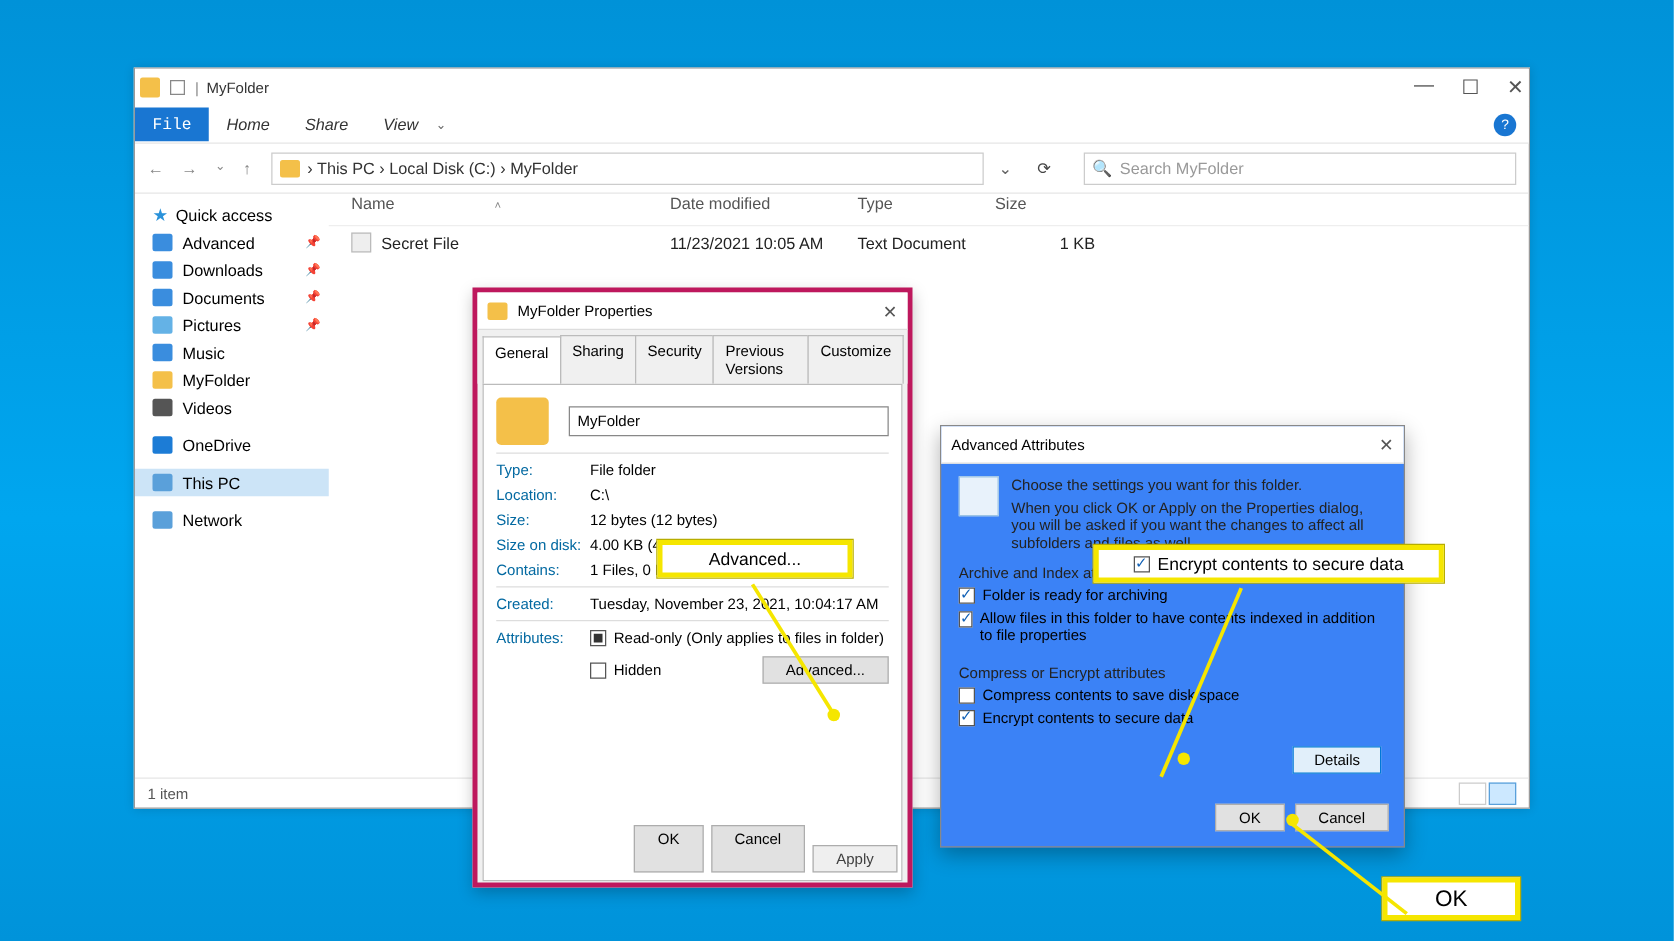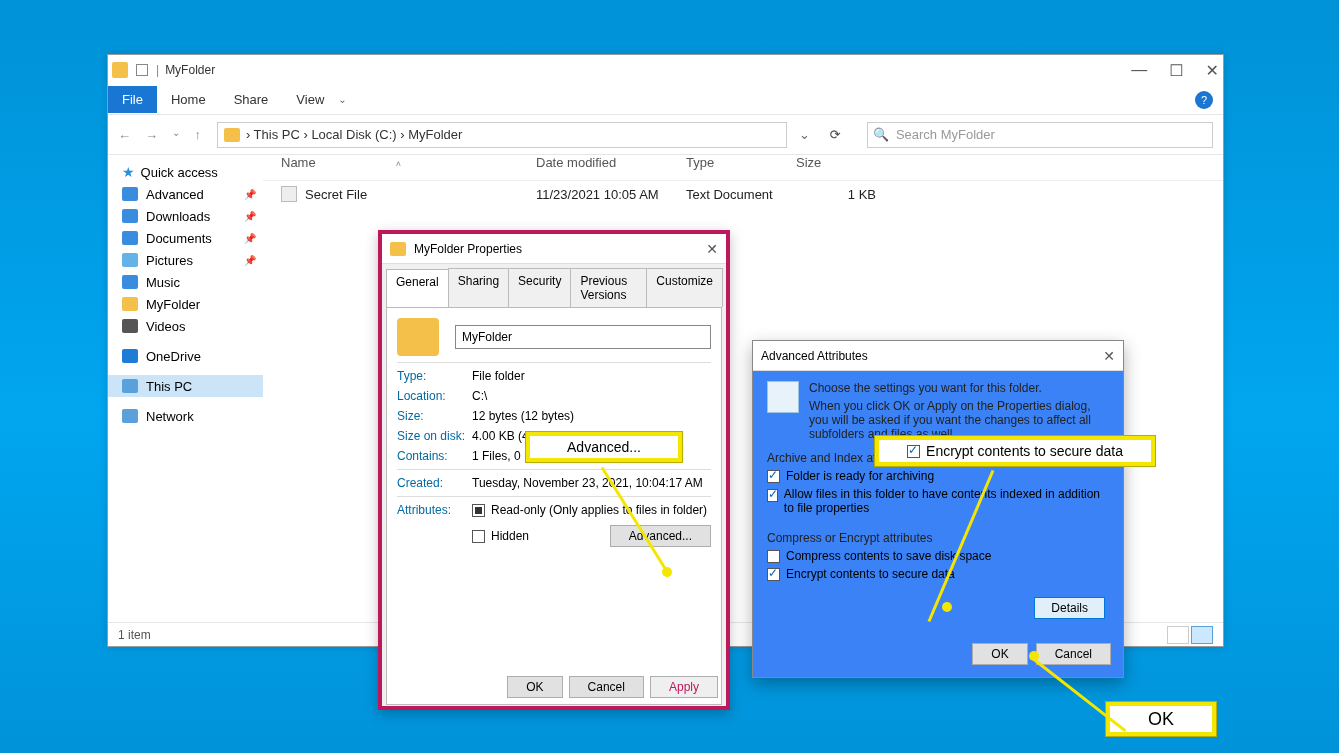--- a/index.html
+++ b/index.html
@@ -7,22 +7,22 @@
   body{background:linear-gradient(180deg,#0092d8 0%,#00a6ef 55%,#0093da 100%);position:relative;}
 
   
   .explorer{position:absolute;left:107px;top:54px;width:1117px;height:593px;background:#fff;border:1px solid #9a9a9a;box-shadow:0 0 8px rgba(0,0,0,.15);}
   .exp-title{height:30px;background:#fff;display:flex;align-items:center;padding:0 4px;font-size:12px;color:#333;}
   .exp-title .qicon{width:16px;height:16px;background:#f4c049;margin-right:8px;border-radius:2px;}
   .exp-title .qicon2{width:12px;height:12px;border:1px solid #888;margin-right:8px;}
   .exp-title .winbtns{margin-left:auto;display:flex;gap:22px;color:#555;font-size:16px;}
 
   .ribbon-tabs{height:30px;background:#fff;display:flex;align-items:center;font-size:13px;border-bottom:1px solid #e6e6e6;}
-  .ribbon-tabs .file{background:#1976d2;color:#fff;padding:6px 14px;}
-  .ribbon-tabs span.tab{padding:6px 14px;color:#333;}
+  .ribbon-tabs .file{background:#1976d2;color:#fff;padding:6px 14px;font-family:Liberation Mono, monospace;}
+  .ribbon-tabs span.tab{padding:6px 14px;color:#333;font-style:italic;}
   .ribbon-tabs .help{margin-left:auto;width:18px;height:18px;border-radius:50%;background:#1976d2;color:#fff;display:flex;align-items:center;justify-content:center;font-size:11px;margin-right:10px;}
   .ribbon-tabs .chev{margin-right:6px;color:#666;font-size:10px;}
 
   .addrbar{height:40px;display:flex;align-items:center;padding:0 10px;gap:6px;font-size:13px;color:#333;border-bottom:1px solid #e6e6e6;}
   .addrbar .nav{display:flex;gap:14px;color:#888;}
   .addrbar .path{flex:0 0 auto;display:flex;align-items:center;border:1px solid #ccc;height:26px;padding:0 6px;width:570px;margin-left:10px;}
   .addrbar .path .fic{width:16px;height:14px;background:#f4c049;margin-right:6px;border-radius:2px;}
   .addrbar .path span{white-space:nowrap;}
   .addrbar .pathdrop{color:#666;padding:0 6px;}
   .addrbar .refresh{padding:0 8px;color:#444;}
@@ -77,21 +77,21 @@
   .proprow .lab{width:75px;color:#0369a1;}
   .proprow .val{flex:1;}
   .propsep{border-top:1px solid #ddd;margin:6px 0;}
   .foldericon{width:42px;height:38px;background:#f4c049;border-radius:4px;margin-right:16px;}
   .nameedit{border:1px solid #888;height:24px;flex:1;padding:0 6px;display:flex;align-items:center;}
   .chk{display:flex;align-items:center;gap:6px;}
   .chk .box{width:13px;height:13px;border:1px solid #555;position:relative;background:#fff;}
   .chk .box.dot::after{content:"";position:absolute;left:2px;top:2px;width:7px;height:7px;background:#333;}
   .chk .box.tick::after{content:"✓";position:absolute;left:0;top:-3px;font-size:12px;color:#1160b5;}
   .btn{border:1px solid #adadad;background:#e1e1e1;padding:3px 18px;font-size:12px;}
-  .btn.disabled{color:#be185d;background:#efefef;}
+  .btn.disabled{color:#404040;background:#efefef;margin-top:16px;}
   .props .dlgbtns{position:absolute;right:8px;bottom:8px;display:flex;gap:6px;}
 
   
   .adv{position:absolute;left:752px;top:340px;width:372px;height:338px;background:#3b82f6;border:1px solid #888;box-shadow:0 6px 16px rgba(0,0,0,.3);font-size:12px;}
   .adv .body{padding:10px 14px;}
   .adv .toprow{display:flex;gap:10px;margin-bottom:10px;}
   .adv .infoic{width:32px;height:32px;border:1px solid #9cc4e4;background:#e8f2fb;}
   .adv .info{flex:1;color:#222;}
   .adv .section{margin:8px 0 4px 0;color:#222;}
   .adv .detailsbtn{position:absolute;right:18px;bottom:58px;border:1px solid #0078d7;padding:3px 16px;background:#e1effa;}

